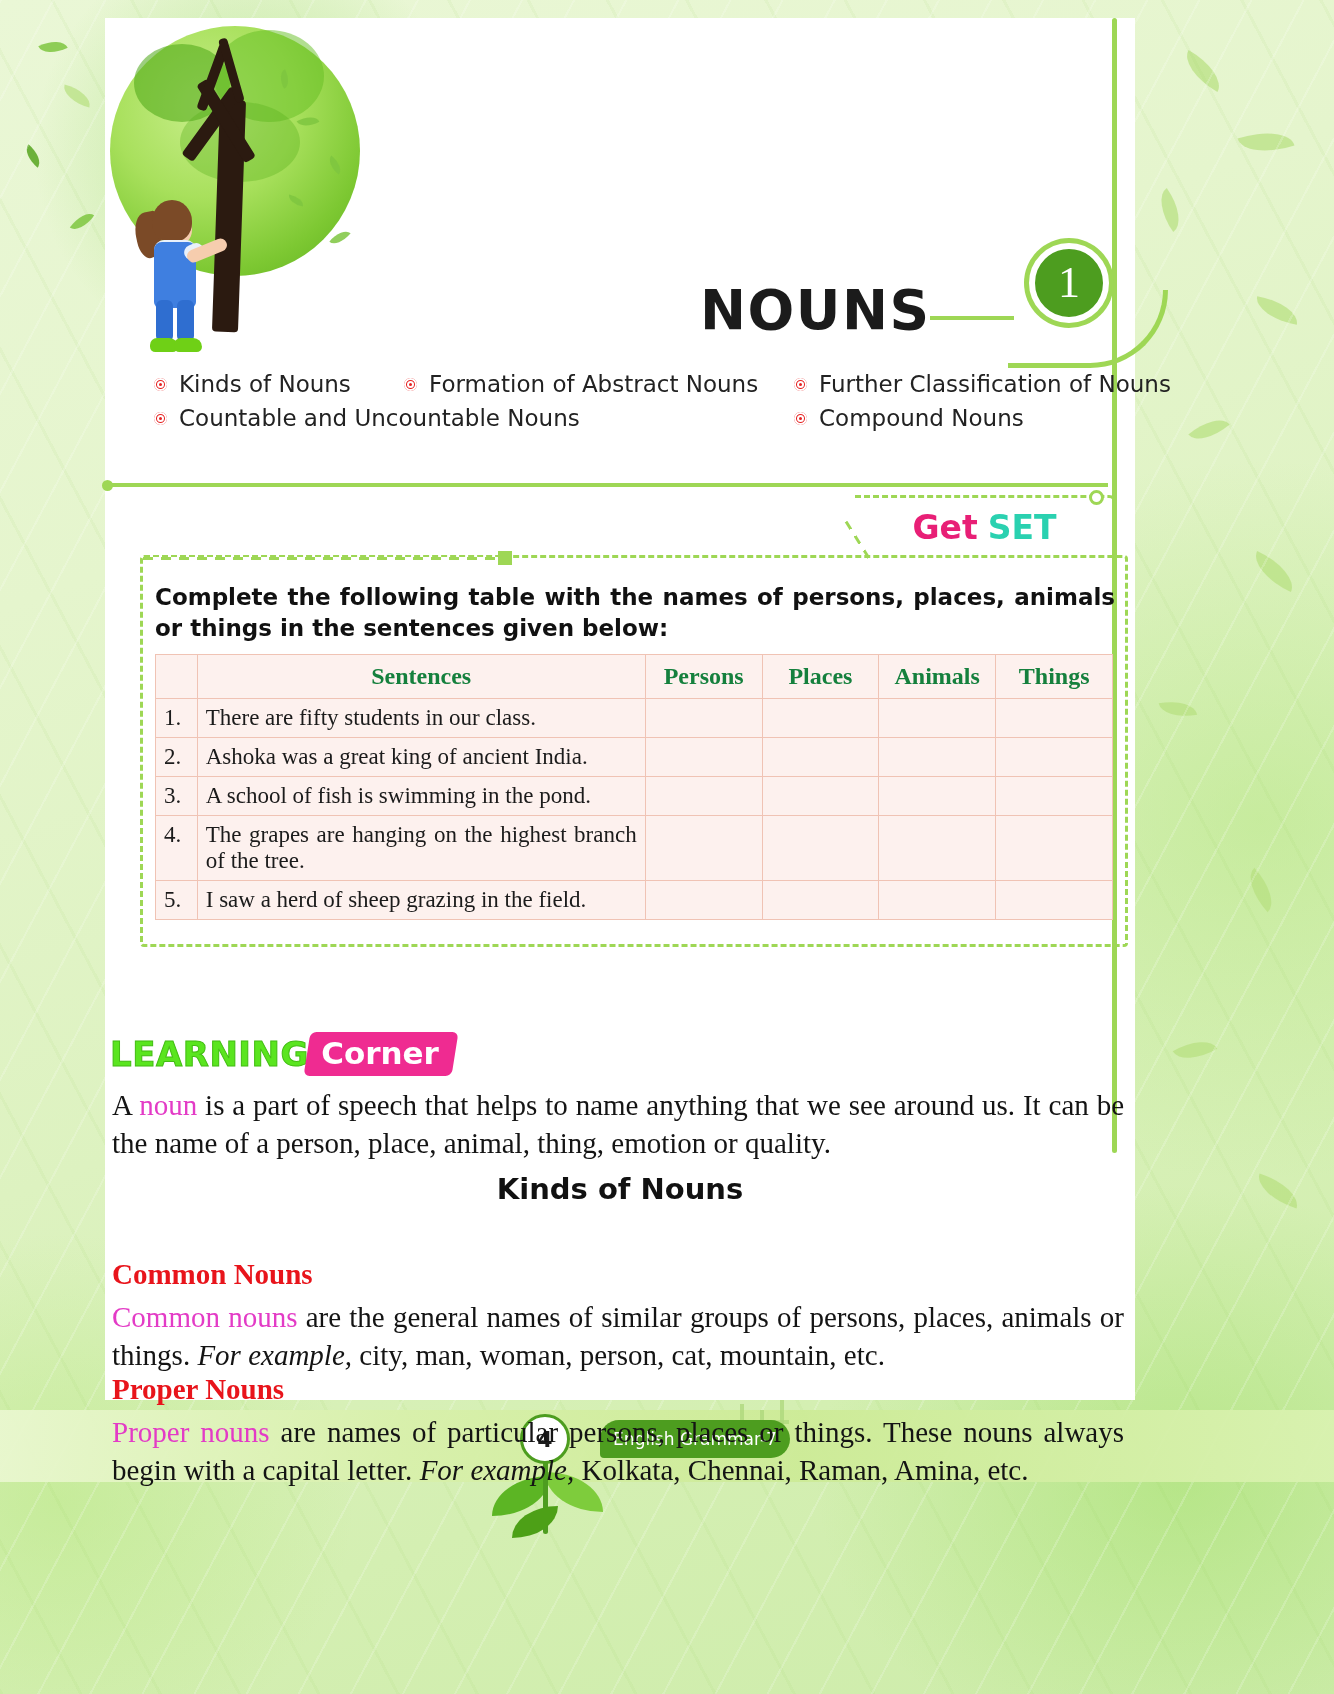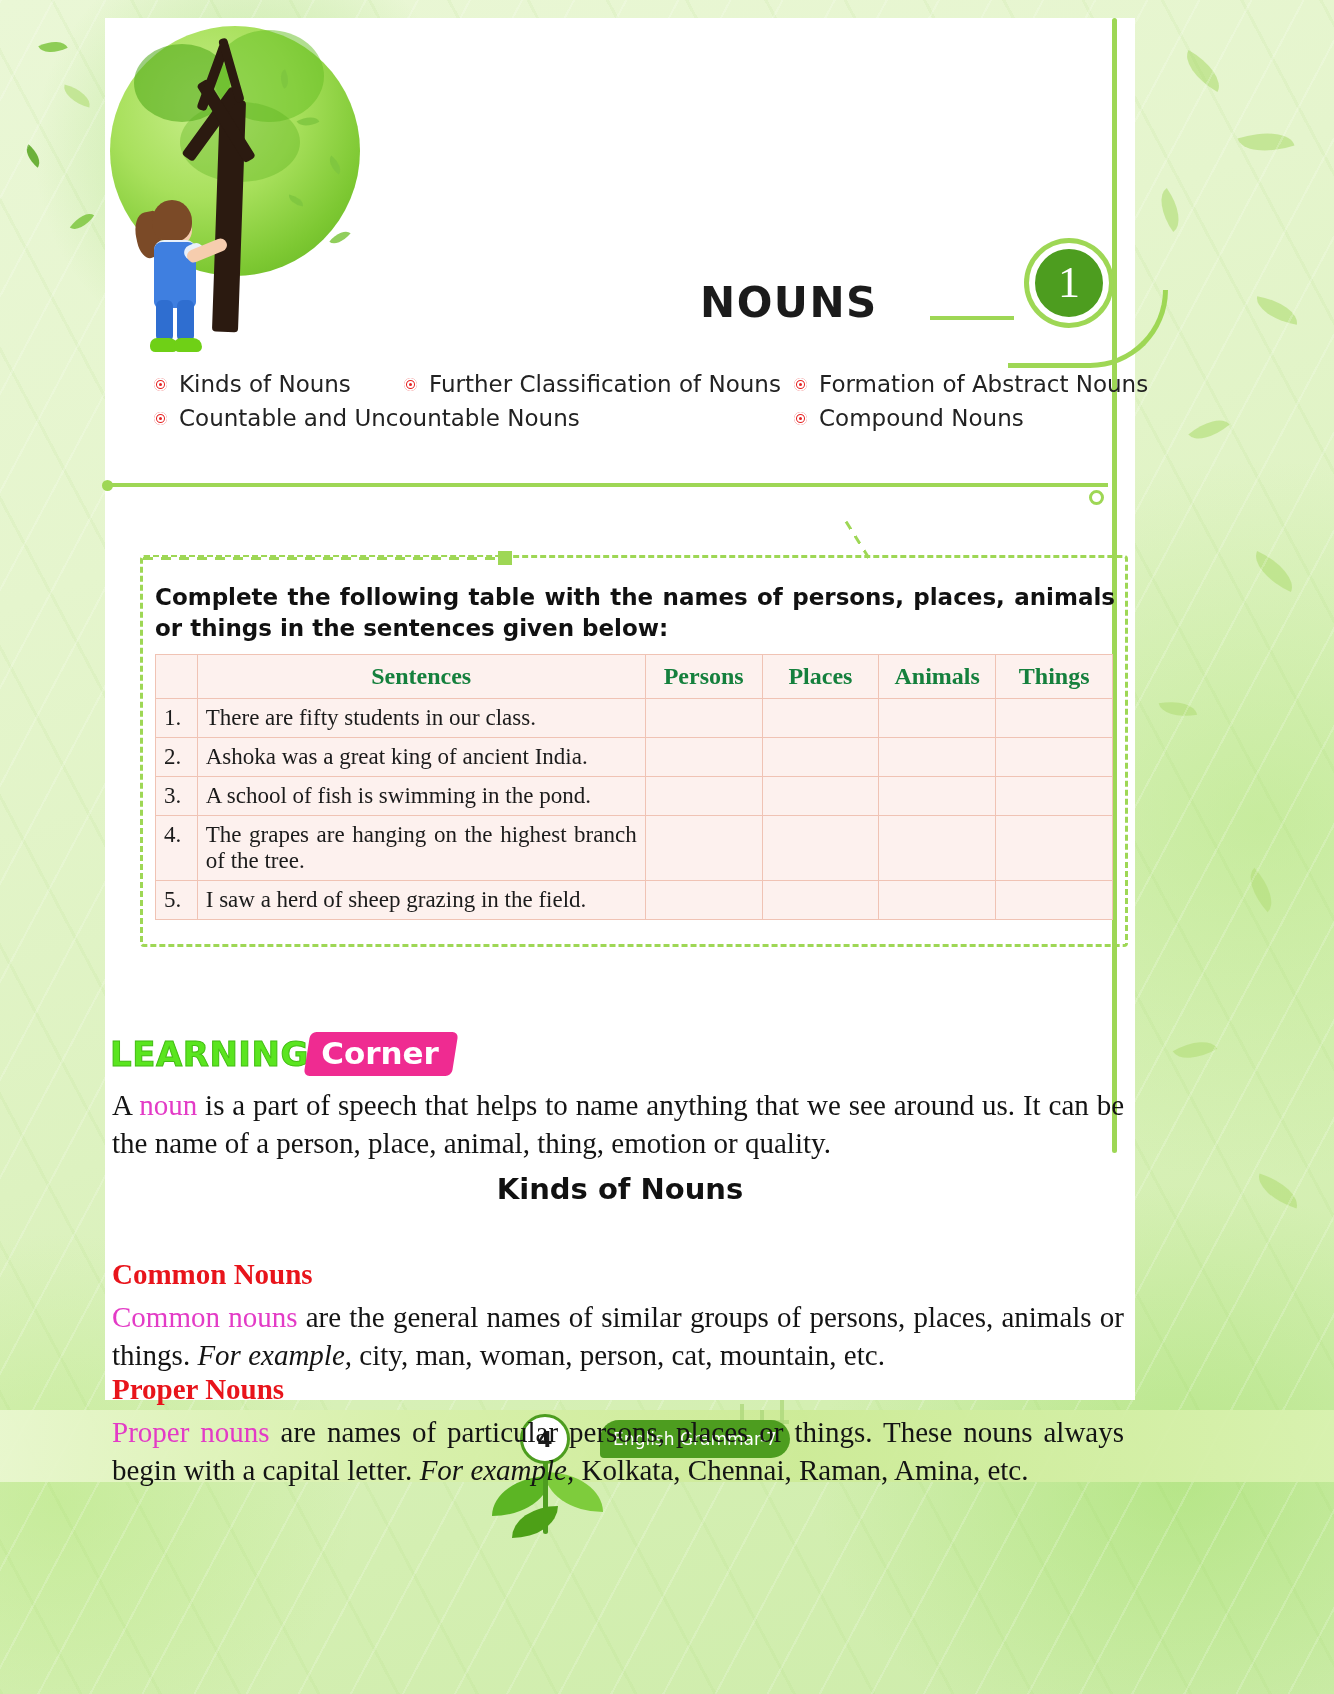--- a/index.html
+++ b/index.html
@@ -86,21 +86,21 @@
   #g-armSl{ position:absolute; left:56px; top:44px; width:20px; height:15px; background:#e8f1fb; border-radius:8px; transform:rotate(-22deg);}
   #g-legL{ position:absolute; left:28px; top:100px; width:17px; height:42px; background:#2f6ed0; border-radius:6px;}
   #g-legR{ position:absolute; left:49px; top:100px; width:17px; height:42px; background:#2f6ed0; border-radius:6px;}
   #g-shoeL{ position:absolute; left:22px; top:138px; width:28px; height:14px; background:#6fd016; border-radius:8px 10px 6px 6px;}
   #g-shoeR{ position:absolute; left:46px; top:138px; width:28px; height:14px; background:#6fd016; border-radius:8px 10px 6px 6px;}
 
   
   #chapter-title{
     position:absolute; left:700px; top:278px; z-index:12;
     font-family:"DejaVu Sans", sans-serif;
-    font-weight:700; font-size:42px; letter-spacing:1.5px; color:#1b1b1b;
+    font-weight:700; font-size:55px; letter-spacing:1.5px; color:#1b1b1b;
   }
   #chapter-line{
     position:absolute; left:930px; top:316px; width:84px; height:4px; background:#9ed755; z-index:11;
   }
   #chapter-badge{
     position:absolute; left:1029px; top:243px; width:80px; height:80px; z-index:13;
     border-radius:50%; background:#4d9d1f;
     border:6px solid #ffffff;
     box-shadow:0 0 0 5px #9ed755;
     display:flex; align-items:center; justify-content:center;
@@ -333,41 +333,45 @@
 
   <div id="objectives-wrap">
     <div id="obj-pill"></div>
     <div id="obj-list">
       <div class="obj-item">
         <span class="obj-bullet"></span>
         <span>Kinds of Nouns</span>
       </div>
       <div class="obj-item">
         <span class="obj-bullet"></span>
-        <span>Further Classification of Nouns</span>
+        <span>Formation of Abstract Nouns</span>
       </div>
       <div class="obj-item">
         <span class="obj-bullet"></span>
-        <span>Formation of Abstract Nouns</span>
+        <span>Further Classification of Nouns</span>
       </div>
       <div class="obj-item">
         <span class="obj-bullet"></span>
         <span>Countable and Uncountable Nouns</span>
       </div>
       <div></div>
       <div class="obj-item">
         <span class="obj-bullet"></span>
         <span>Compound Nouns</span>
       </div>
     </div>
     <div id="obj-underline"></div>
     <div id="obj-underline-dot"></div>
   </div>
 
   <div id="getset-diag"></div>
+  <div id="getset">
+    <span id="get-word">Get</span>
+    <span id="set-word">SET</span>
+  </div>
   <div id="getset-knob"></div>
 
   <div id="activity">
     <div id="activity-dashline"></div>
     <div id="activity-tab"></div>
 
     <div id="act-instruction">Complete the following table with the names of persons, places, animals or things in the sentences given below:</div>
 
     <table id="gs-table">
       <thead>

